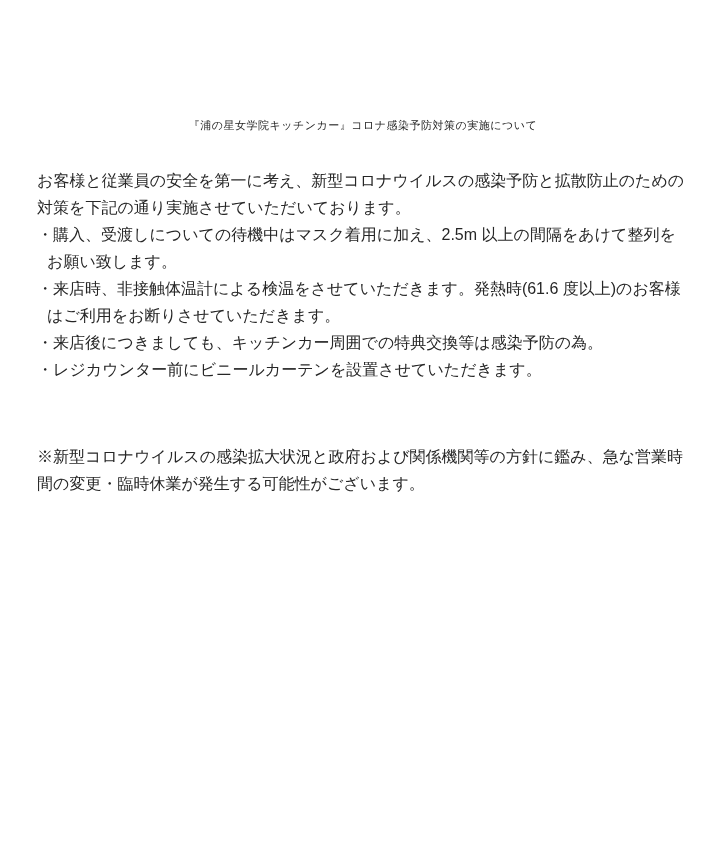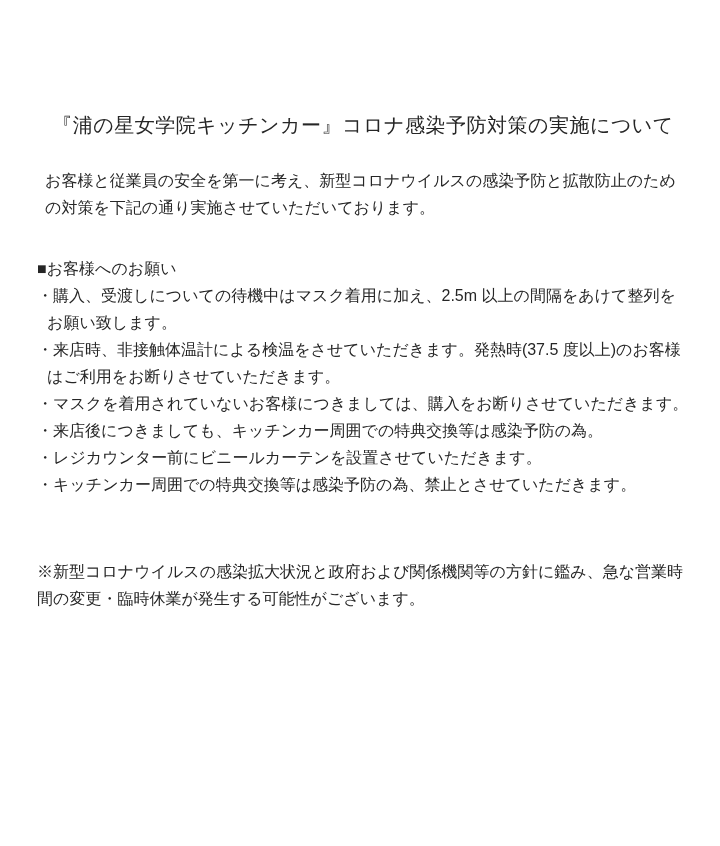--- a/index.html
+++ b/index.html
@@ -15,28 +15,28 @@
     box-sizing: border-box;
     padding: 112px 31px 0 37px;
     font-family: "Liberation Sans", "DejaVu Sans", sans-serif;
     font-size: 16px;
     line-height: 27px;
     color: #262626;
     overflow: hidden;
   }
   .title {
     margin: 0;
-    font-size: 20px;
+    font-size: 11px;
     font-weight: normal;
     text-align: center;
     letter-spacing: 0.5px;
     white-space: nowrap;
   }
   .intro {
-    margin: 28px 0 0 8px;
+    margin: 28px 0 0 0;
   }
   .section-header {
     margin: 34px 0 0 0;
   }
   ul.requests {
     list-style: none;
     margin: 0;
     padding: 0;
   }
   ul.requests li {
@@ -56,40 +56,33 @@
 </style>
 </head>
 <body>
 
 <div class="page">
 
   <h1 class="title">『浦の星女学院キッチンカー』コロナ感染予防対策の実施について</h1>
 
   <p class="intro">お客様と従業員の安全を第一に考え、新型コロナウイルスの感染予防と拡散防止のための対策を下記の通り実施させていただいております。</p>
 
-  <div class="section-header">■お客様へのお願い</div>
 
   <ul class="requests">
     <li>
       <span class="bullet">・</span><span>購入、受渡しについての待機中はマスク着用に加え、2.5m 以上の間隔をあけて整列をお願い致します。</span>
     </li>
     <li>
-      <span class="bullet">・</span><span>来店時、非接触体温計による検温をさせていただきます。発熱時(37.5 度以上)のお客様はご利用をお断りさせていただきます。</span>
-    </li>
-    <li>
-      <span class="bullet">・</span><span>マスクを着用されていないお客様につきましては、購入をお断りさせていただきます。</span>
+      <span class="bullet">・</span><span>来店時、非接触体温計による検温をさせていただきます。発熱時(61.6 度以上)のお客様はご利用をお断りさせていただきます。</span>
     </li>
     <li>
       <span class="bullet">・</span><span>来店後につきましても、キッチンカー周囲での特典交換等は感染予防の為。</span>
     </li>
     <li>
       <span class="bullet">・</span><span>レジカウンター前にビニールカーテンを設置させていただきます。</span>
-    </li>
-    <li>
-      <span class="bullet">・</span><span>キッチンカー周囲での特典交換等は感染予防の為、禁止とさせていただきます。</span>
     </li>
   </ul>
 
   <div class="note-block">
     <p class="note">※新型コロナウイルスの感染拡大状況と政府および関係機関等の方針に鑑み、急な営業時間の変更・臨時休業が発生する可能性がございます。</p>
   </div>
 
 </div>
 
 </body></html>

